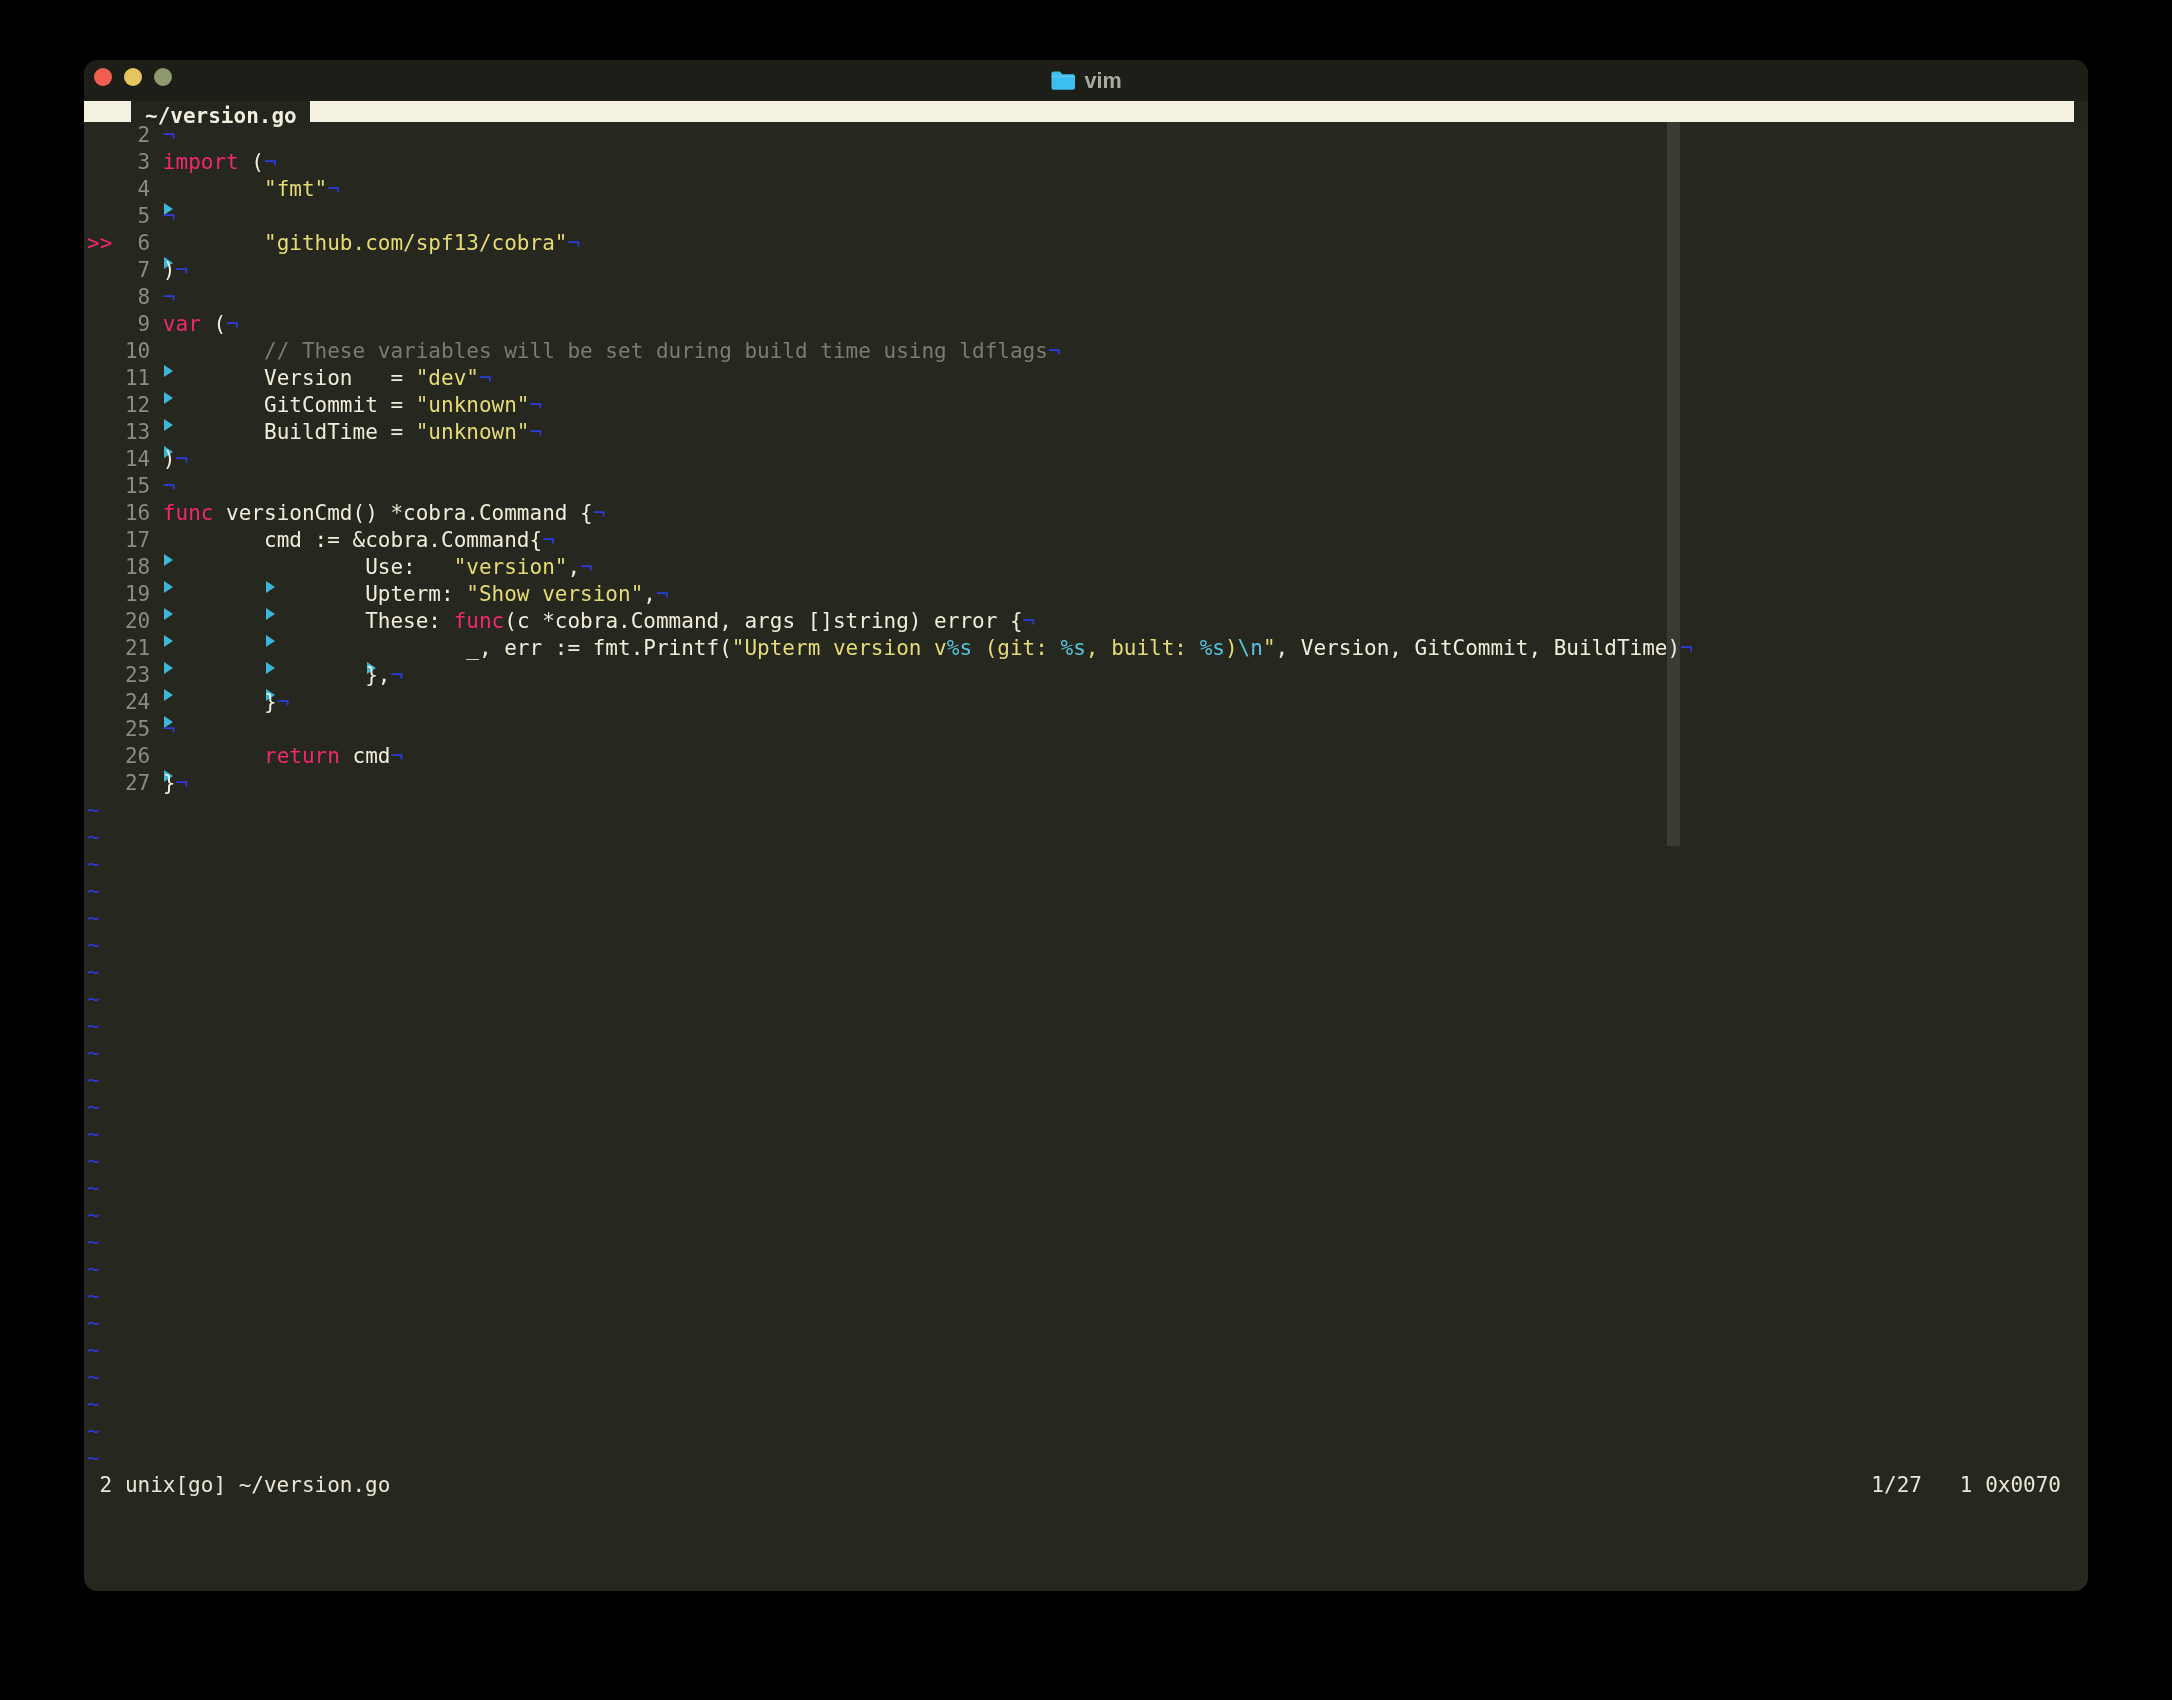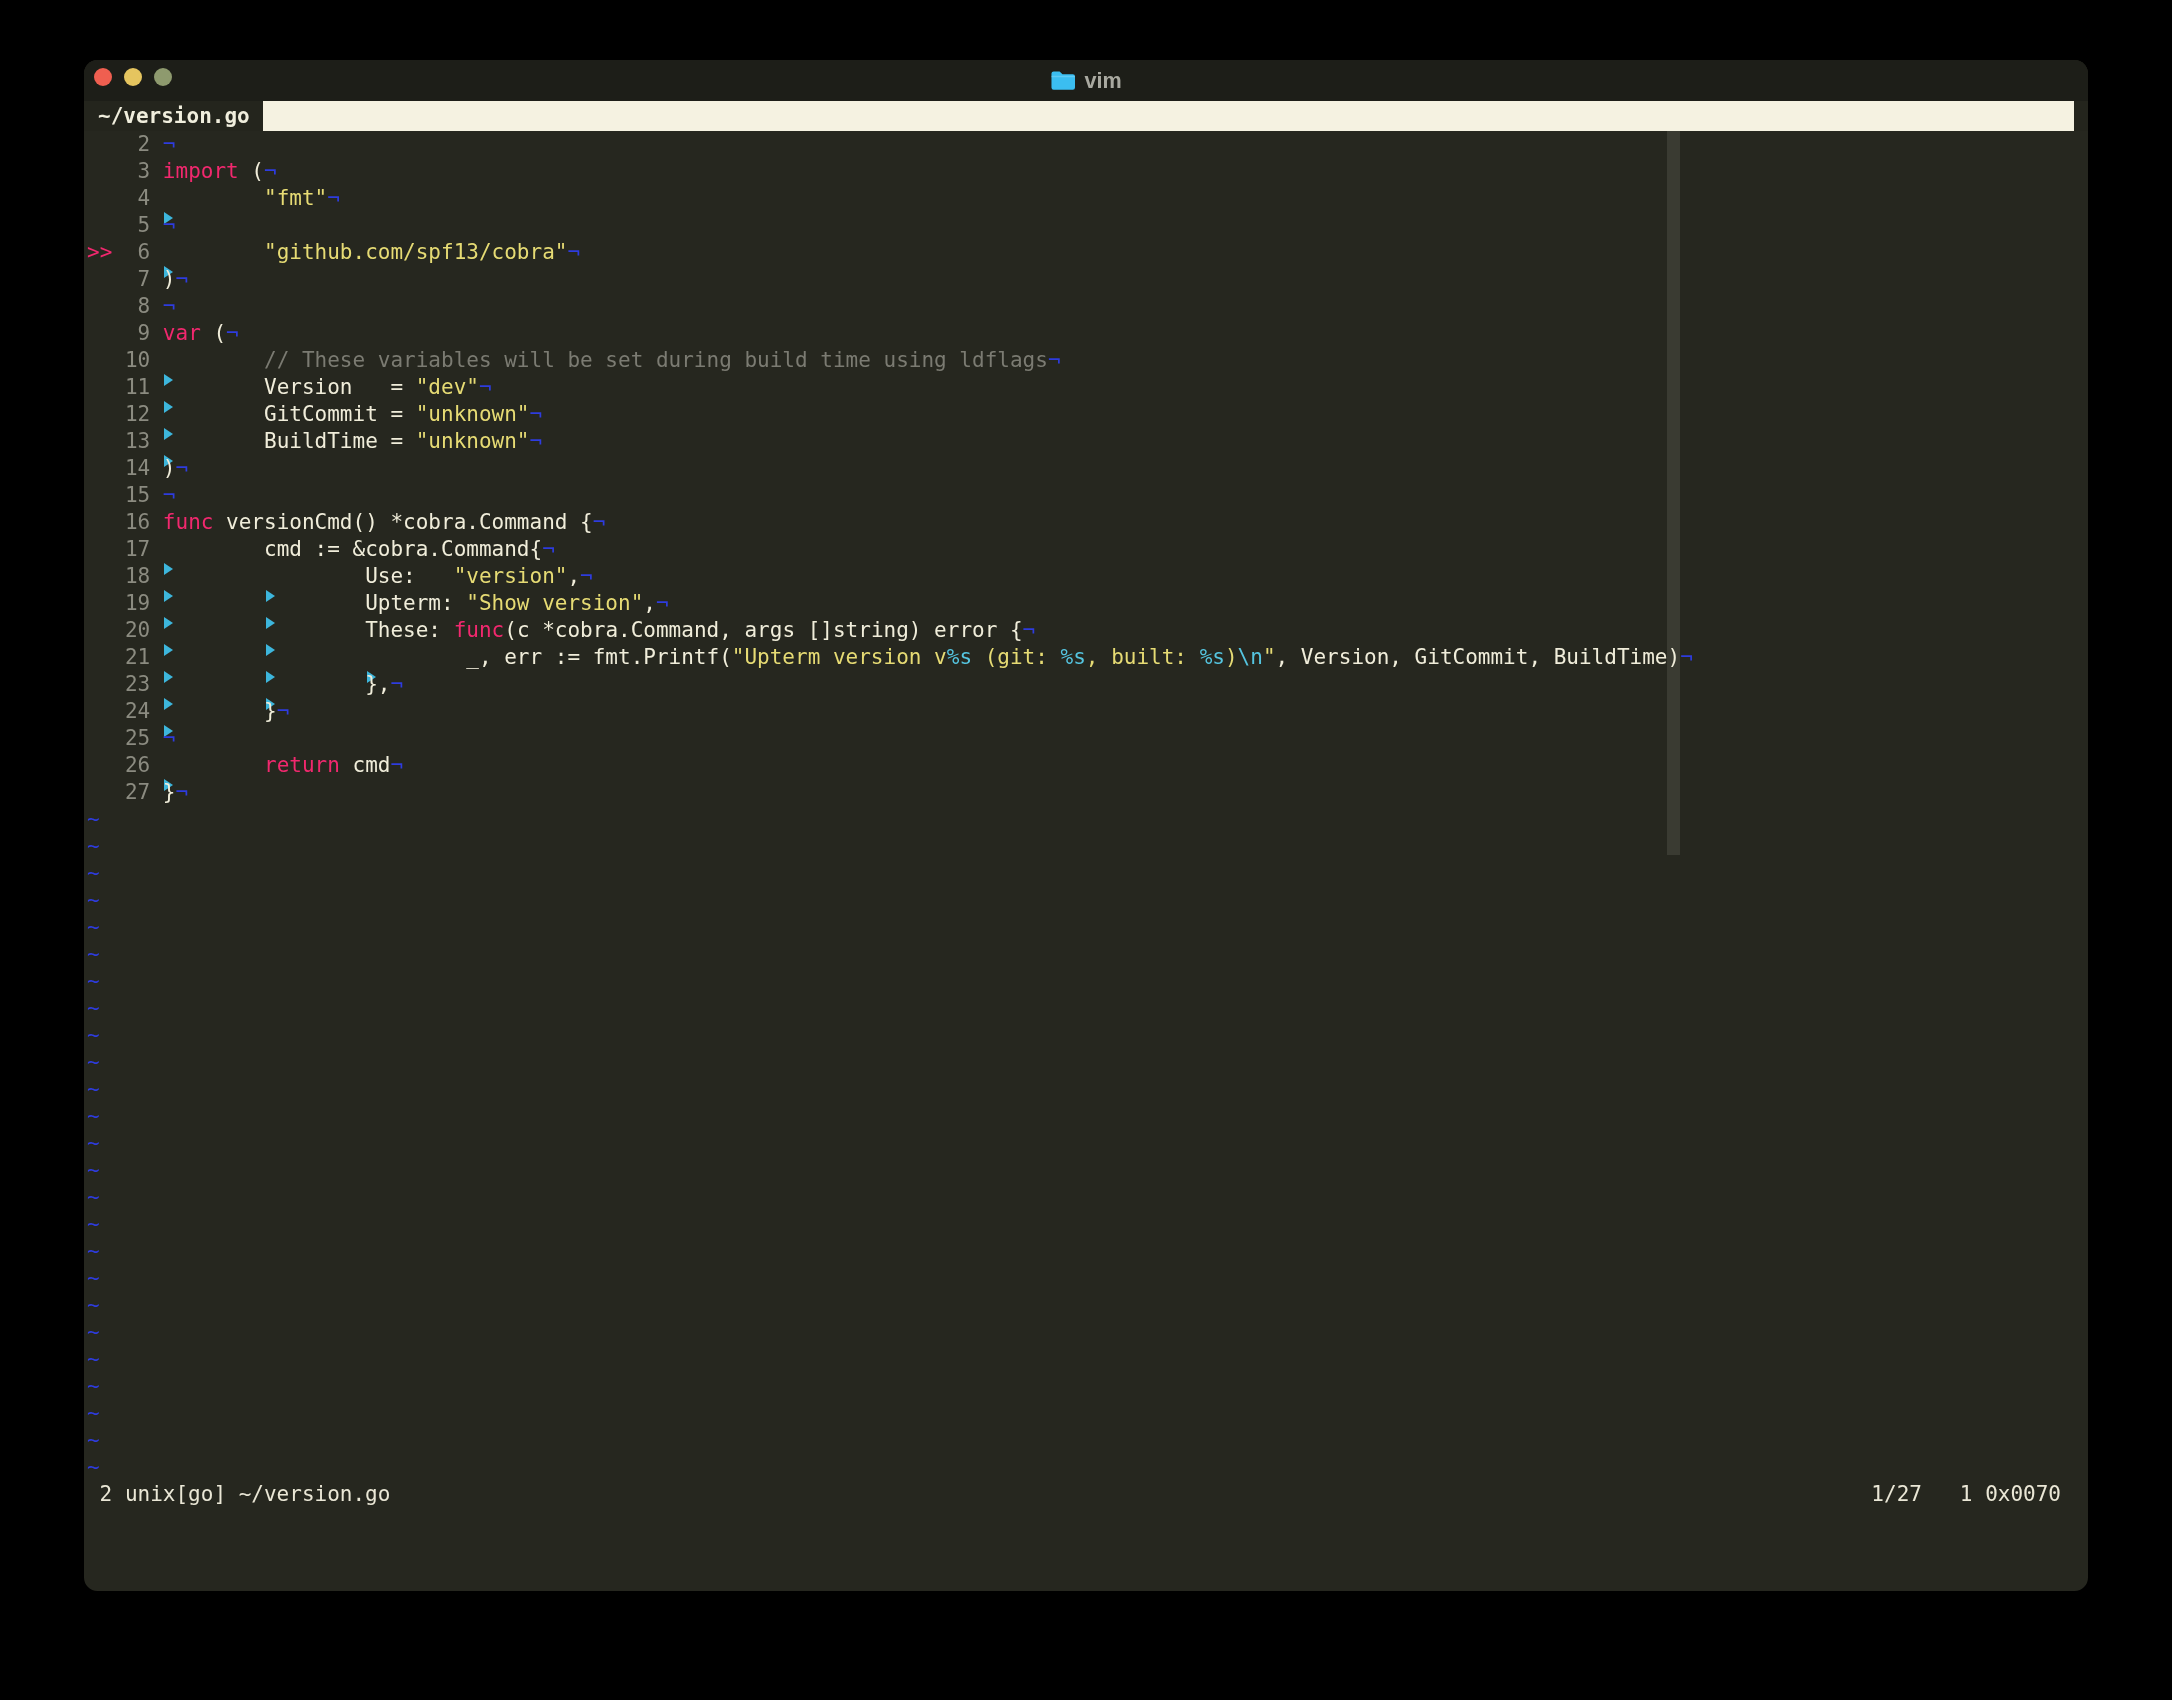--- a/index.html
+++ b/index.html
@@ -19,21 +19,21 @@
   
   .titlebar{position:relative;height:41px;background:var(--titlebar-bg);}
   .traffic{position:absolute;left:9.7px;top:8.2px;display:flex;gap:12px;}
   .light{width:18px;height:18px;border-radius:50%;}
   .light.red{background:var(--traffic-red);}
   .light.yellow{background:var(--traffic-yellow);}
   .light.green{background:var(--traffic-green);}
   .titlewrap{position:absolute;left:0;right:0;top:0;height:41px;display:flex;align-items:center;justify-content:center;gap:9px;}
   .title-text{font-family:"Liberation Sans",sans-serif;font-weight:bold;font-size:21.6px;color:var(--title-text);}
   
-  .tabline{display:flex;height:30px;background:var(--tabline-fill);}
+  .tabline{display:flex;height:21px;background:var(--tabline-fill);padding-left:47px;}
   .tab-label{width:179px;background:var(--tab-label-bg);color:var(--tab-label-text);
              font-size:21px;font-weight:bold;line-height:30px;padding-left:14px;box-sizing:border-box;white-space:pre;}
   .tabline-fill{flex:1;background:var(--tabline-fill);}
   .tabline-end{width:14px;background:var(--tab-label-bg);}
   
   .textarea{position:relative;font-size:21px;line-height:27px;color:var(--text);}
   .colorcolumn{position:absolute;top:0;left:calc(3px + 125ch);width:1ch;height:724px;
                background:var(--colorcolumn-bg);z-index:0;}
   .row{position:relative;height:27px;line-height:27px;white-space:pre;padding-left:3px;z-index:1;}
   .cursorline{position:absolute;left:-3px;right:0;top:0;height:24.6px;z-index:-1;

